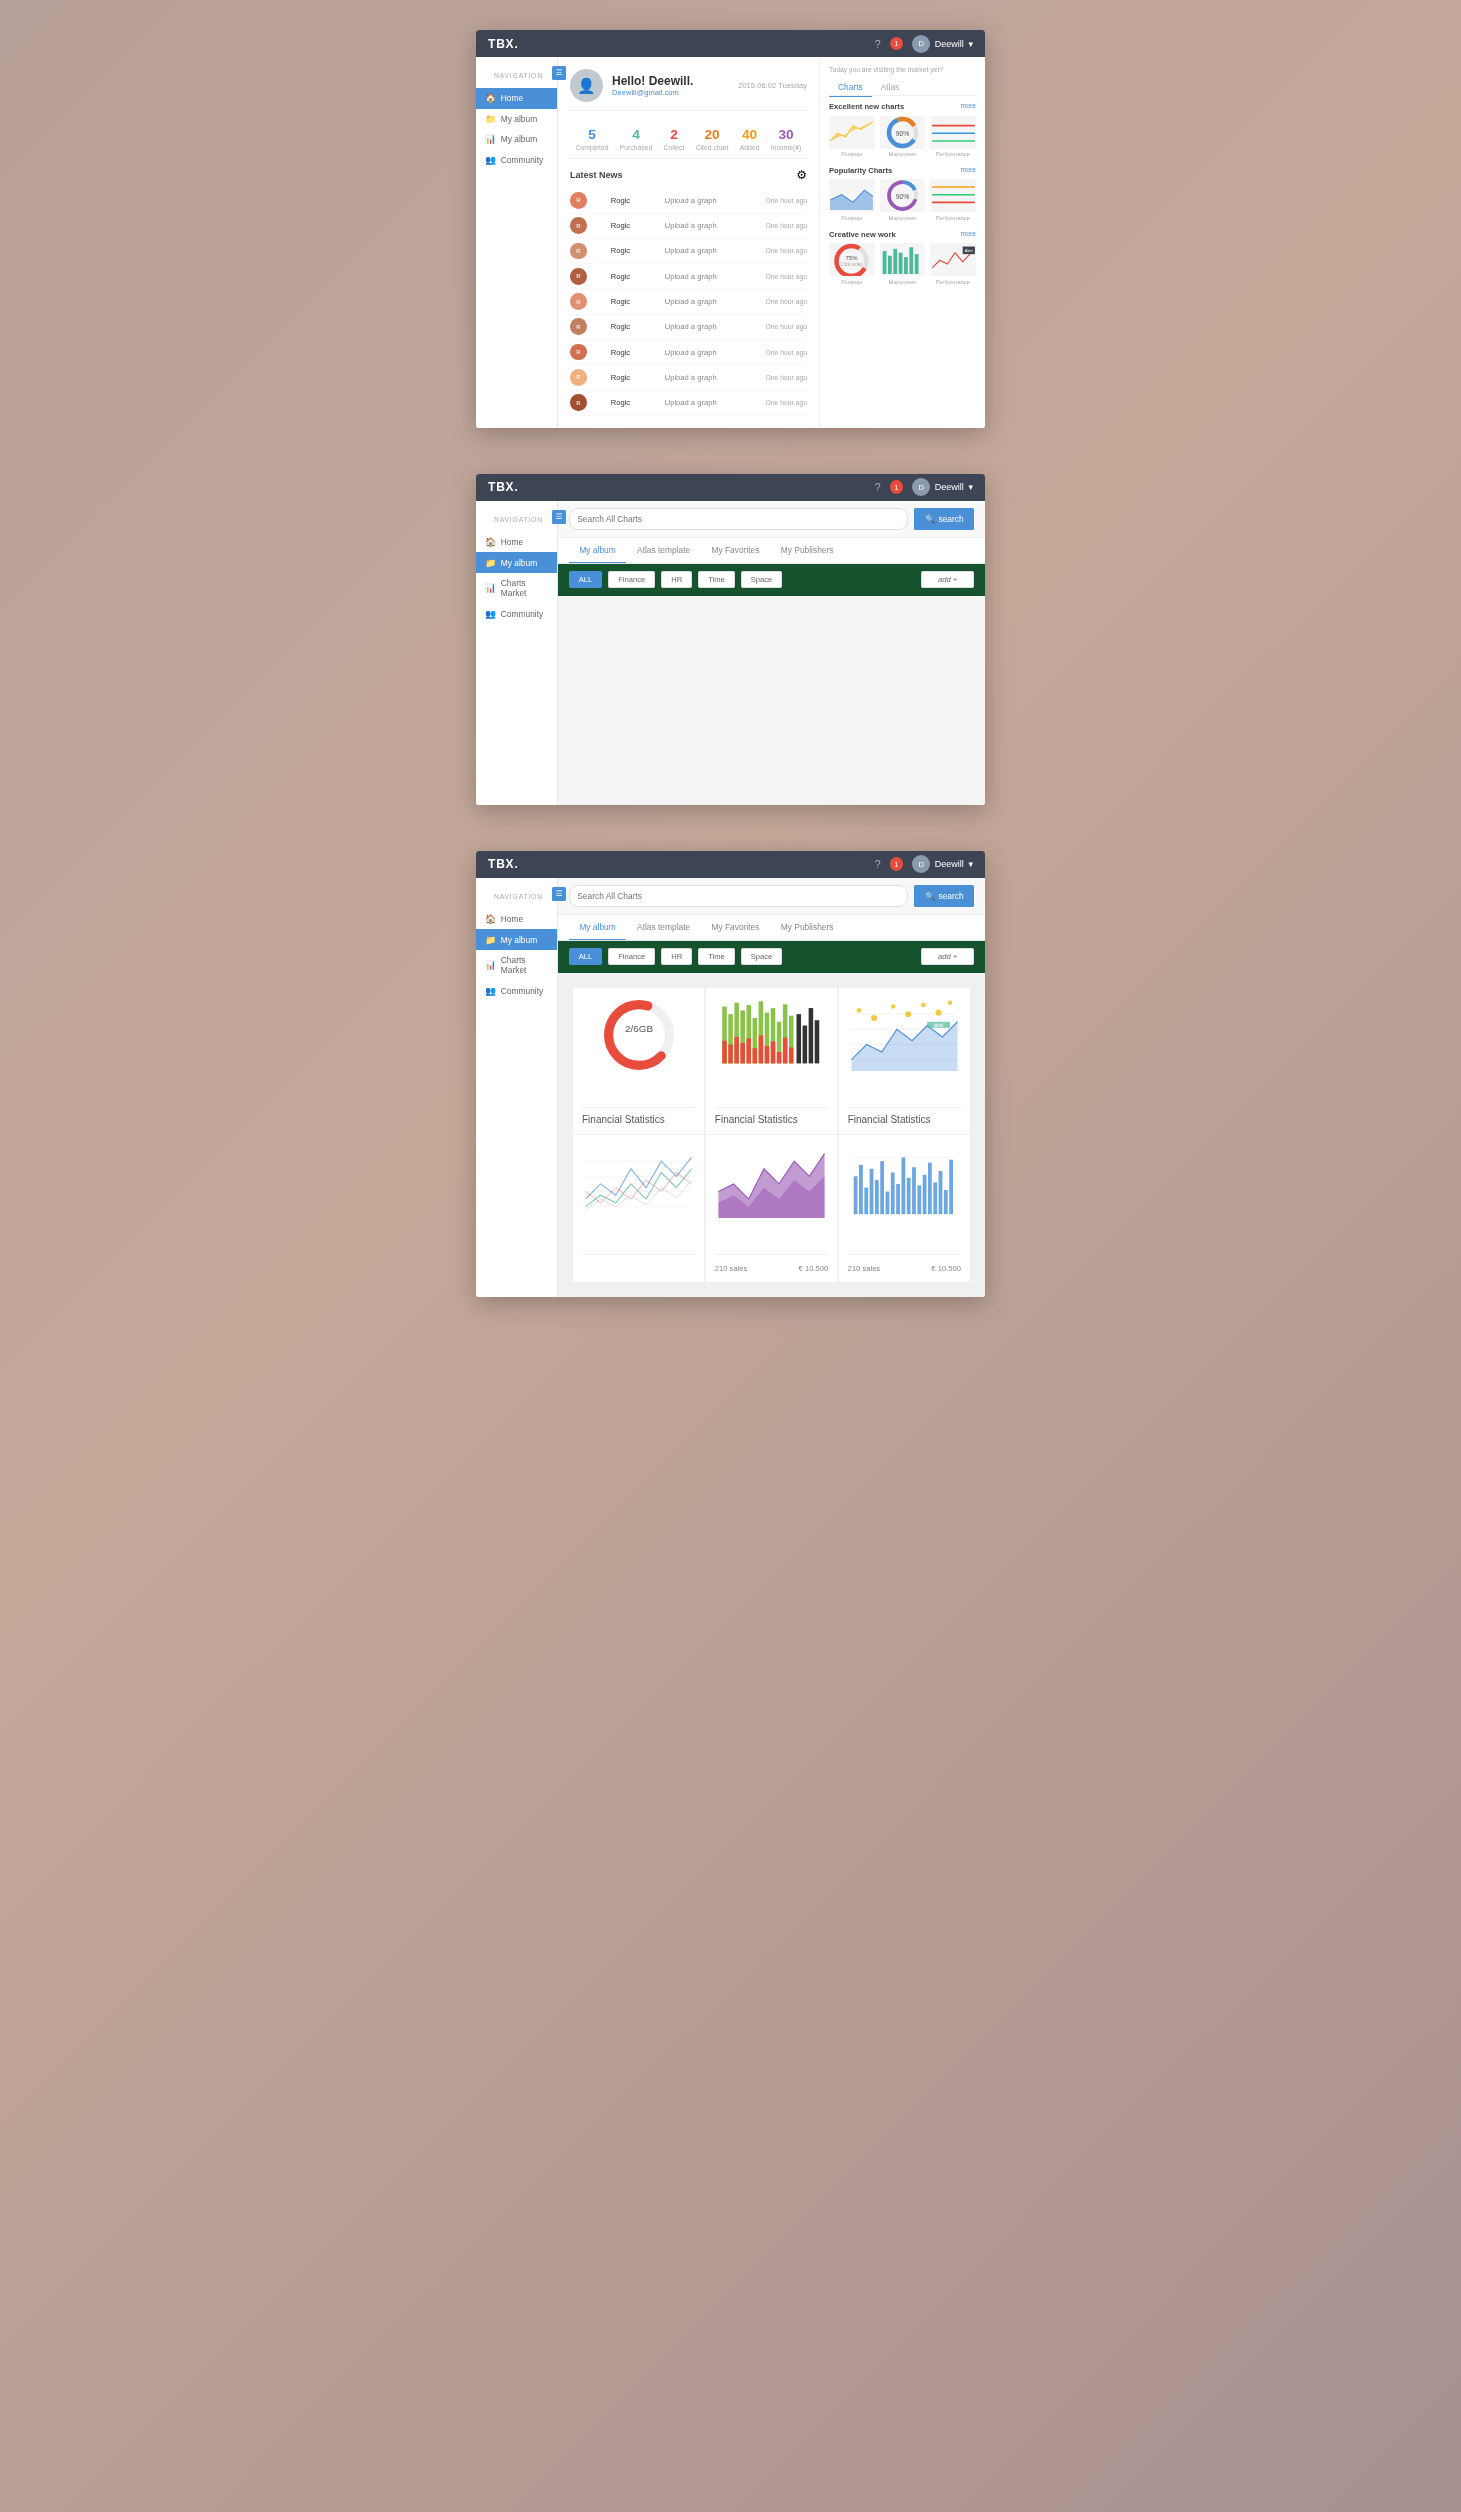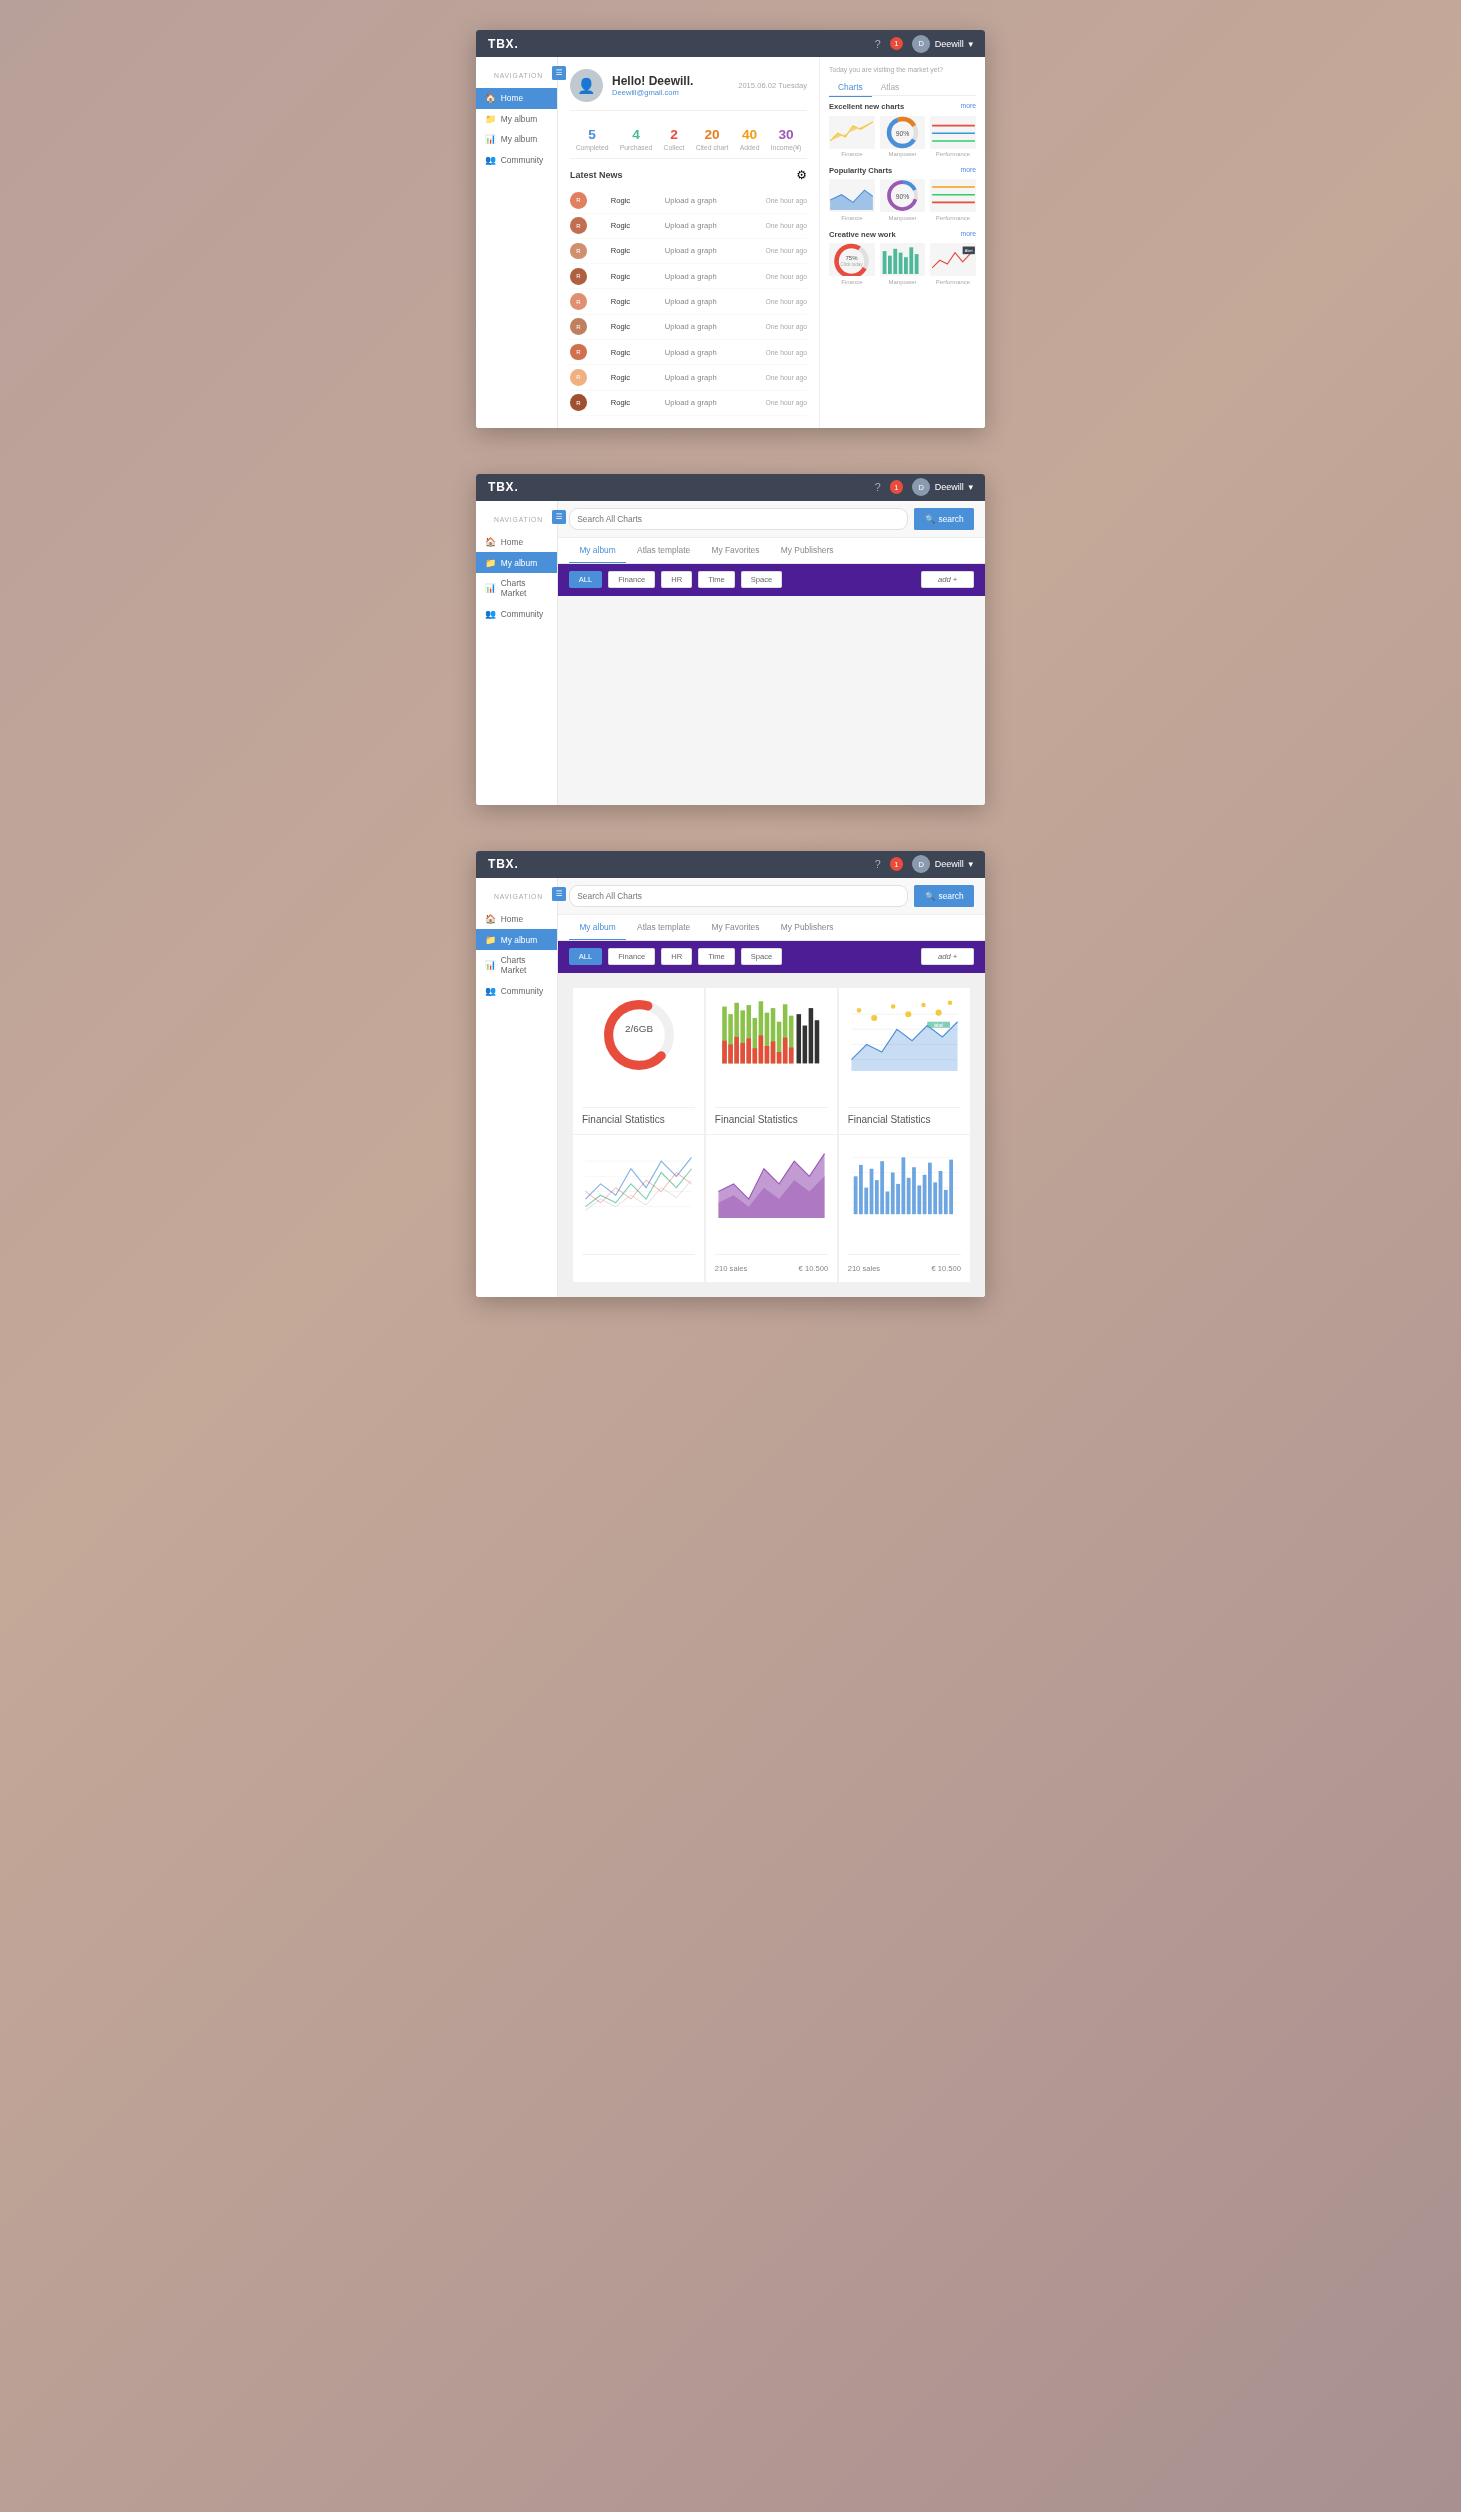--- a/index.html
+++ b/index.html
@@ -366,21 +366,21 @@
       color: #4a90d9;
       border-bottom: 1.5px solid #4a90d9;
     }
 
     
     .filter-row {
       display: flex;
       align-items: center;
       padding: 7.6px 10.7px;
       gap: 6px;
-      background: #4c1d95;
+      background: #14532d;
     }
     .filter-btn {
       padding: 3px 9px;
       font-size: 7.6px;
       border-radius: 1.5px;
       cursor: pointer;
       border: 0.8px solid #ddd;
       color: #666;
       background: #fff;
     }

